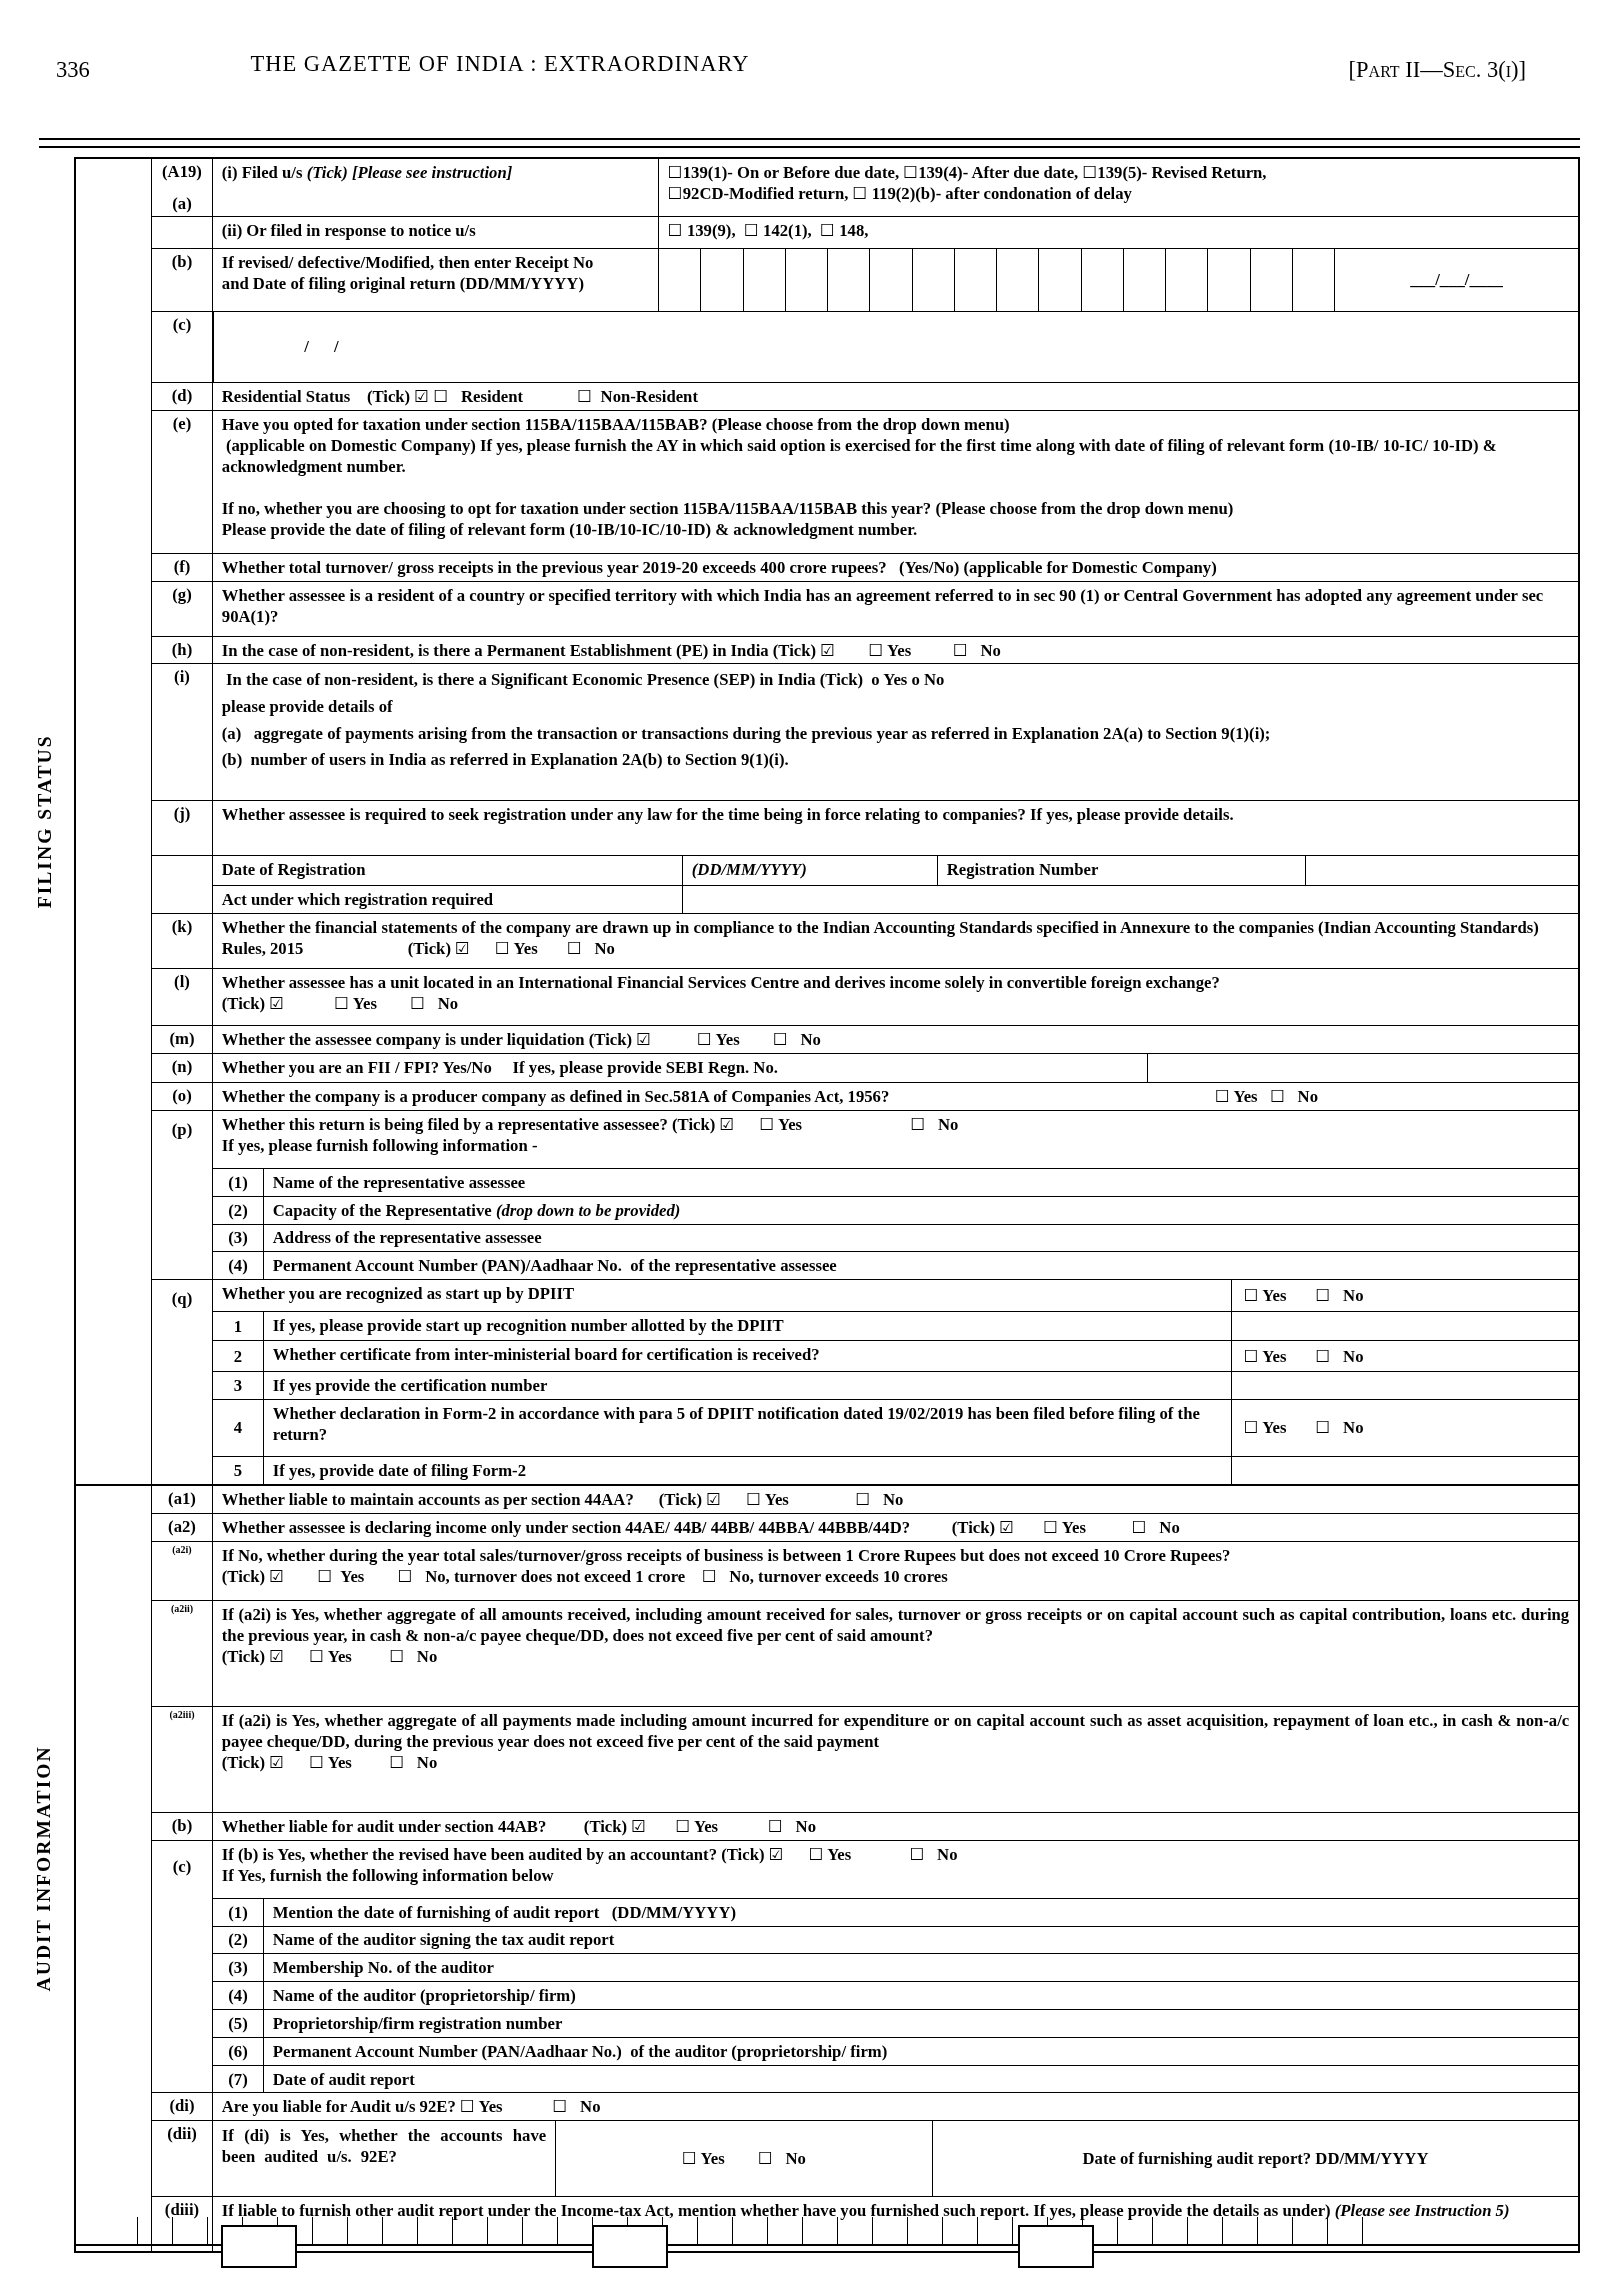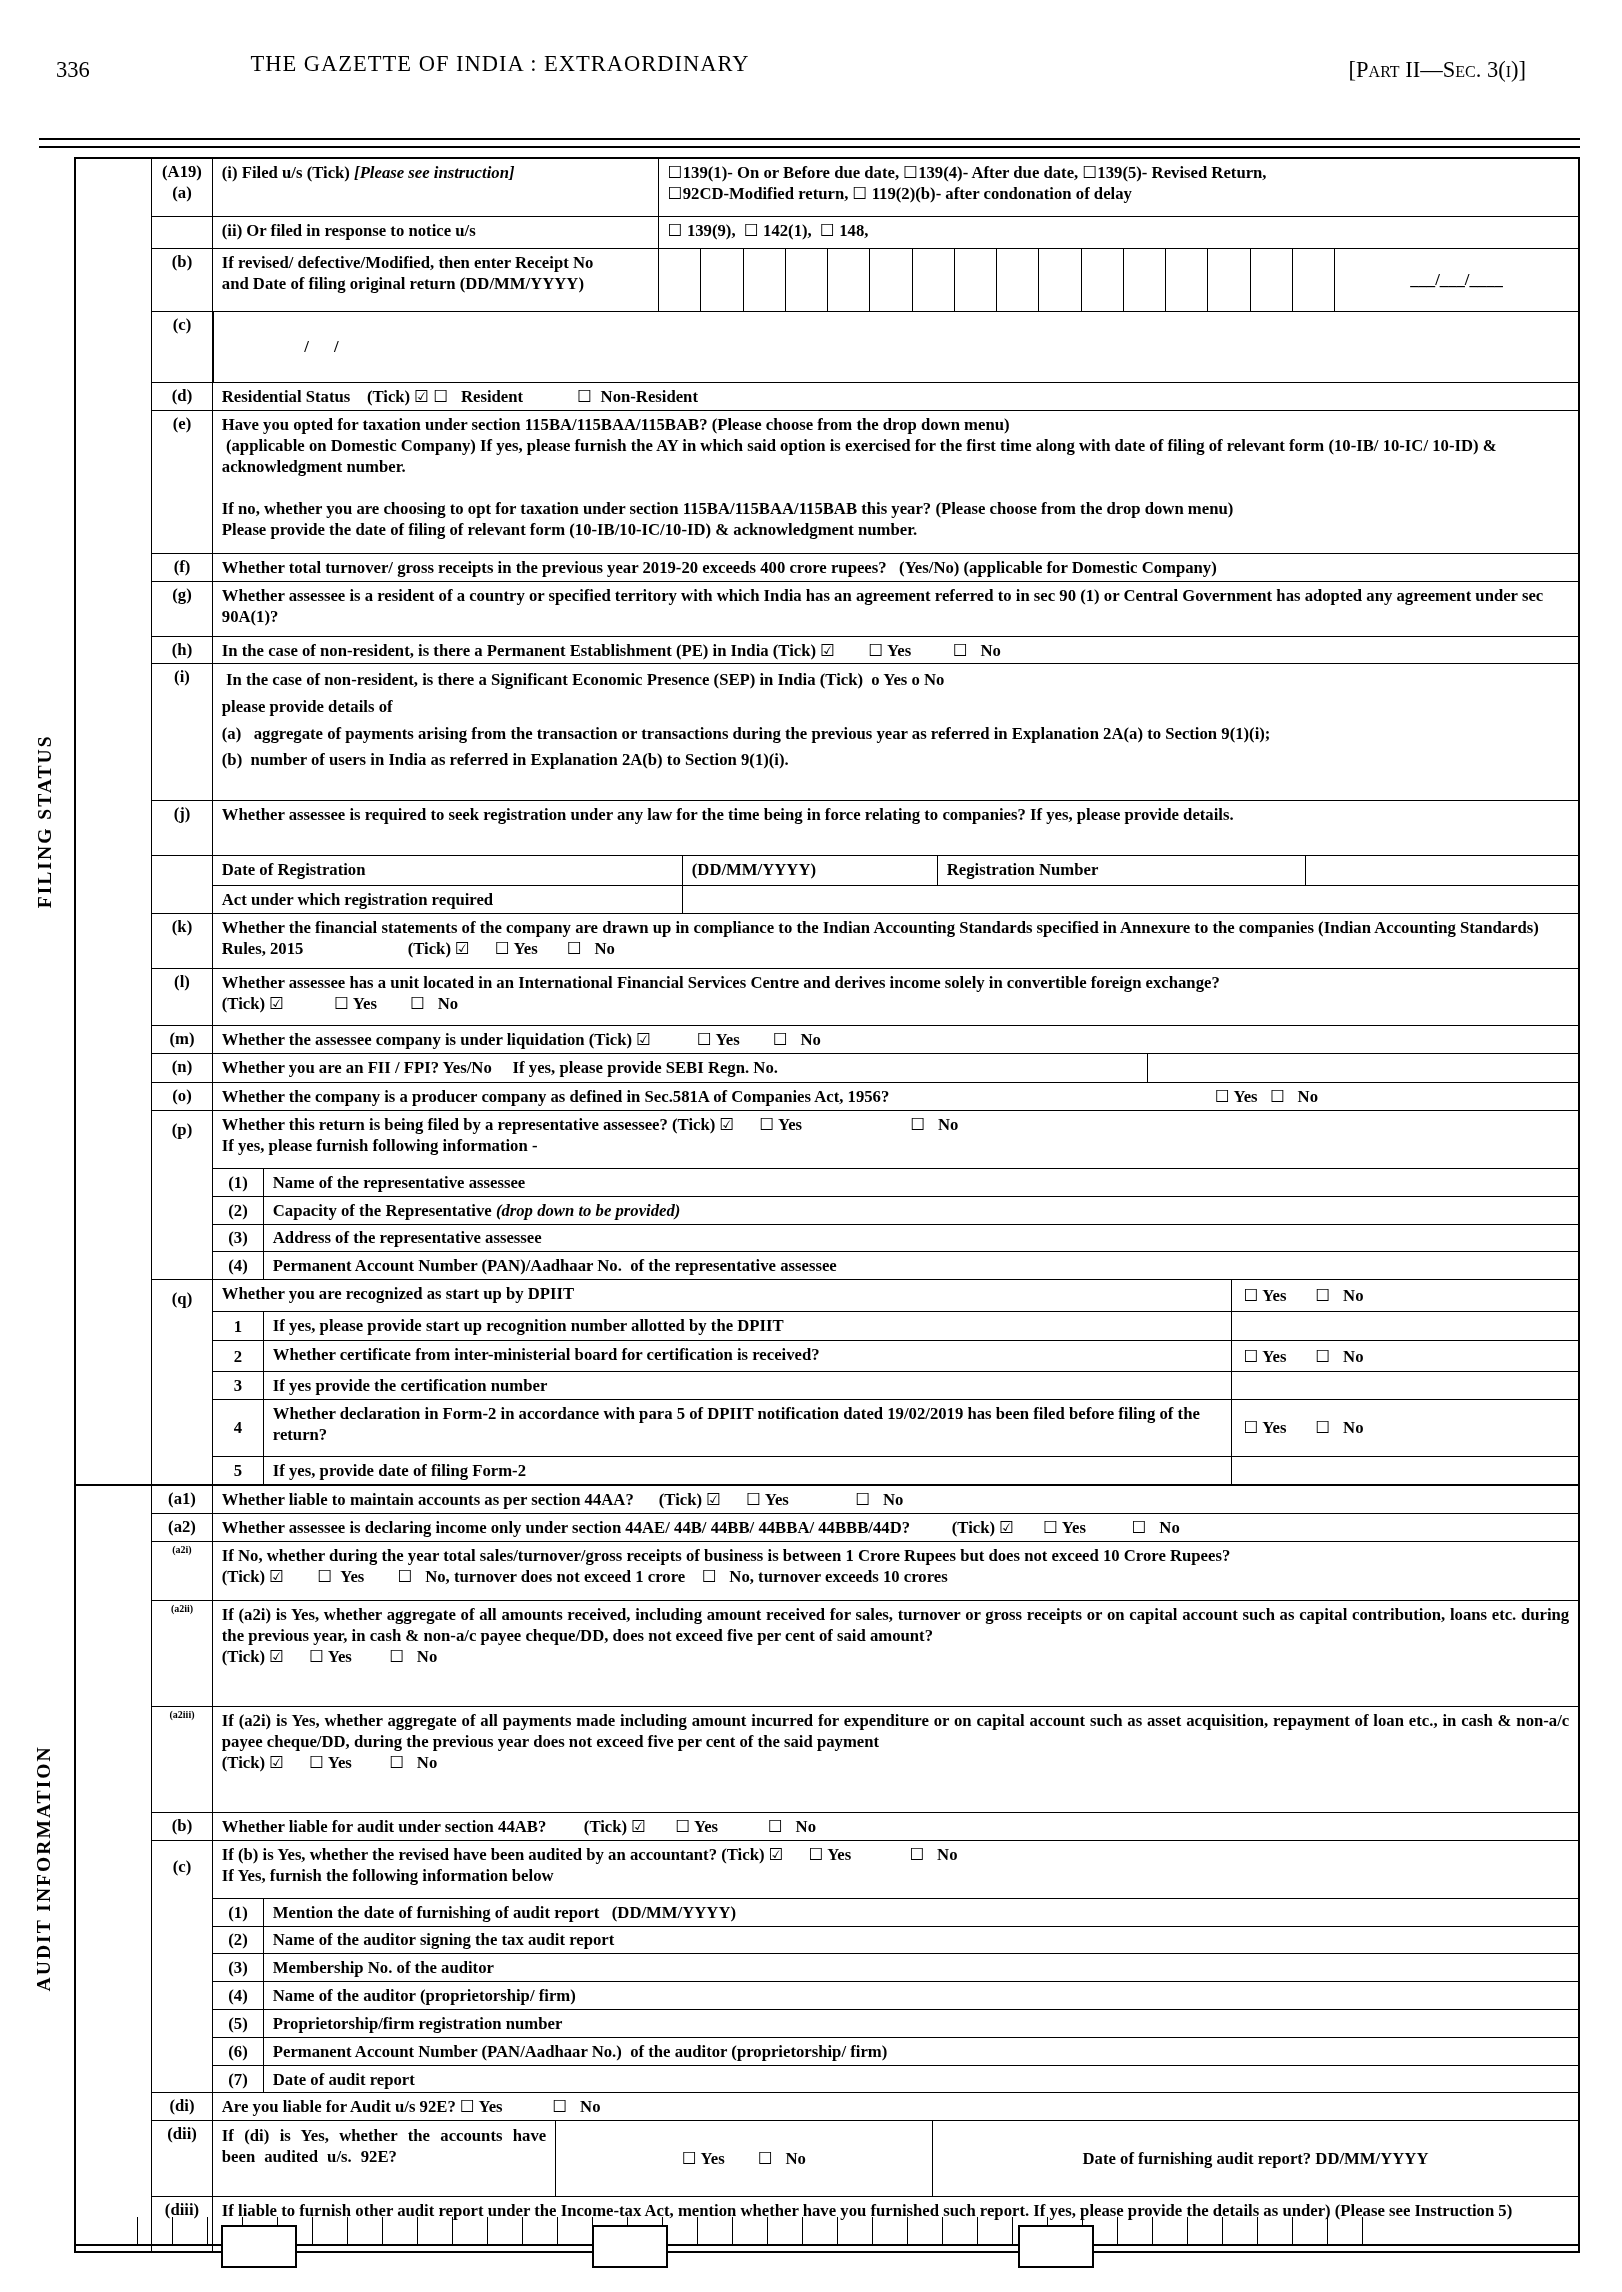--- a/index.html
+++ b/index.html
@@ -29,33 +29,33 @@
   .rowsarea { flex:1; display:flex; flex-direction:column; min-width:0; }
 
   .vlabel-wrap { position:absolute; left:-53px; top:0; bottom:0; width:43px;
     display:flex; align-items:center; justify-content:center; pointer-events:none; }
   .vlabel { transform:rotate(-90deg); white-space:nowrap; font-weight:700;
     font-size:19.6px; letter-spacing:2px; }
 
   .row, .group { display:flex; border-top:1.7px solid #000; align-items:stretch; }
   .rowsarea > .row:first-child, .rowsarea > .group:first-child { border-top:none; }
   .code { flex:none; width:61px; border-right:1.7px solid #000; display:flex;
-    flex-direction:column; align-items:center; justify-content:flex-start;
+    flex-direction:column; align-items:center; justify-content:space-between;
     text-align:center; padding:2px 1px; }
   .code.top { justify-content:flex-start; padding-top:7.8px; }
   .code.small { font-size:10px; }
   .cell { flex:1; min-width:0; padding:2.9px 8.8px 2.9px 8.8px; white-space:pre-wrap; }
   .just { text-align:justify; }
   .subrows { flex:1; display:flex; flex-direction:column; min-width:0; }
   .subrows > .row { border-top:1.7px solid #000; }
   .subrows > .row:first-child { border-top:none; }
   .num { flex:none; width:51px; border-right:1.7px solid #000; display:flex;
     align-items:center; justify-content:center; }
   .ital { font-style:italic; }
-  .boldital { font-weight:700; }
+  .boldital { font-style:italic; font-weight:700; }
   .spread { line-height:1.6; }
 
   
   .c-left  { flex:none; width:446px; border-right:1.7px solid #000; padding:2.9px 8.8px; white-space:pre-wrap; }
   .c-right { flex:1; padding:2.9px 8.8px; white-space:pre-wrap; }
   .boxgrid { flex:none; width:676px; display:flex; align-items:stretch; }
   .bcell { flex:1; border-right:1.7px solid #000; }
   .bcell:first-child { border-left:none; }
   .bdate { flex:1; display:flex; align-items:center; justify-content:center; white-space:pre; }
   .c-datecol { flex:none; width:216px; border-left:1.7px solid #000; display:flex;

